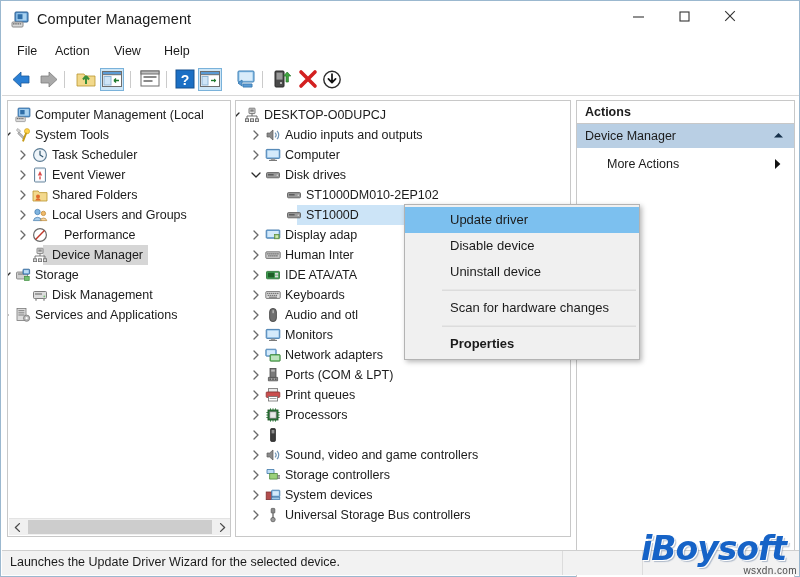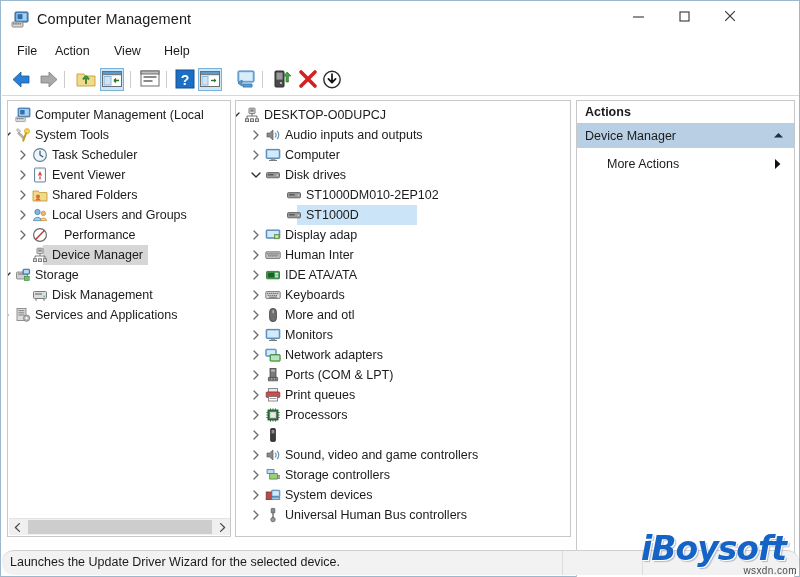--- a/index.html
+++ b/index.html
@@ -130,21 +130,21 @@
     position:relative;height:26px;line-height:26px;
     padding-left:45px;font-size:13px;color:#1b1b1b;white-space:nowrap;
   }
   #ctxmenu .ci.hi{background:#7cc0ef;}
   #ctxmenu .ci.bold{font-weight:bold;}
   #ctxmenu .csep{height:1px;margin:4px 3px 4px 37px;background:#dcdcdc;border-top:1px solid #e6e6e6;}
 
   
   #statusbar{
     position:absolute;left:1px;bottom:1px;width:797px;height:25px;
-    background:#f2f2f2;border-top:1px solid #cfcfcf;box-sizing:border-box;border-radius:12px;
+    background:#f2f2f2;border-top:1px solid #cfcfcf;box-sizing:border-box;
   }
   #statusbar .st-text{
     position:absolute;left:8px;top:4px;font-size:12.5px;color:#1b1b1b;white-space:nowrap;
   }
   #statusbar .st-div{position:absolute;top:0;width:1px;height:24px;background:#dcdcdc;}
 
   
   #watermark{
     position:absolute;left:638px;top:528px;width:160px;height:48px;
     pointer-events:none;
@@ -611,21 +611,21 @@
         <div class="row" style="top:204px;left:0;width:100%">
           <span class="arrow" style="left:14px">
             <svg width="8" height="10" viewBox="0 0 8 10">
               <path d="M2 1 L6 5 L2 9" fill="none" stroke="#6a6a6a" stroke-width="1.3" stroke-linecap="round" stroke-linejoin="round"></path>
             </svg>
           </span>
           <span class="ico" style="left:29px"><svg width="16" height="16" viewBox="0 0 16 16">
               <rect x="4.6" y="1.4" width="6.8" height="13.2" rx="3.4" fill="#6f6f6f" stroke="#3d3d3d" stroke-width=".8"></rect>
               <rect x="7.6" y="3.2" width="1" height="3" fill="#d9d9d9"></rect>
             </svg></span>
-          <span class="lbl" style="left:49px">More and otl</span>
+          <span class="lbl" style="left:49px">Audio and otl</span>
         </div>
         <div class="row" style="top:224px;left:0;width:100%">
           <span class="arrow" style="left:14px">
             <svg width="8" height="10" viewBox="0 0 8 10">
               <path d="M2 1 L6 5 L2 9" fill="none" stroke="#6a6a6a" stroke-width="1.3" stroke-linecap="round" stroke-linejoin="round"></path>
             </svg>
           </span>
           <span class="ico" style="left:29px"><svg width="16" height="16" viewBox="0 0 16 16">
               <rect x="1.2" y="2.4" width="13.6" height="9" rx=".8" fill="#7fb4e0" stroke="#3f77aa" stroke-width=".9"></rect>
               <rect x="2.4" y="3.5" width="11.2" height="6.8" fill="#d4eafb"></rect>
@@ -749,21 +749,21 @@
           <span class="arrow" style="left:14px">
             <svg width="8" height="10" viewBox="0 0 8 10">
               <path d="M2 1 L6 5 L2 9" fill="none" stroke="#6a6a6a" stroke-width="1.3" stroke-linecap="round" stroke-linejoin="round"></path>
             </svg>
           </span>
           <span class="ico" style="left:29px"><svg width="16" height="16" viewBox="0 0 16 16">
               <rect x="6.2" y="1.4" width="3.6" height="4.6" rx=".6" fill="#8a8a8a" stroke="#5d5d5d" stroke-width=".8"></rect>
               <rect x="7.3" y="6" width="1.4" height="5" fill="#6f6f6f"></rect>
               <circle cx="8" cy="12.6" r="2.2" fill="#9a9a9a" stroke="#5d5d5d" stroke-width=".8"></circle>
             </svg></span>
-          <span class="lbl" style="left:49px">Universal Human Bus controllers</span>
+          <span class="lbl" style="left:49px">Universal Storage Bus controllers</span>
         </div>
       </div>
   </div>
 
   <div class="pane" id="pane-right">
     <div id="act-head">Actions</div>
     <div id="act-group">
       <span>Device Manager</span>
       <span class="chev">
         <svg width="11" height="23" viewBox="0 0 11 23">
@@ -774,20 +774,29 @@
     <div id="act-item">
       <span>More Actions</span>
       <span class="chev">
         <svg width="9" height="22" viewBox="0 0 9 22">
             <path d="M2 6 L7.4 11 L2 16 Z" fill="#111"></path>
           </svg>
       </span>
     </div>
   </div>
 
+  <div id="ctxmenu">
+      <div class="ci hi"><span>Update driver</span></div>
+      <div class="ci"><span>Disable device</span></div>
+      <div class="ci"><span>Uninstall device</span></div>
+      <div class="csep"></div>
+      <div class="ci"><span>Scan for hardware changes</span></div>
+      <div class="csep"></div>
+      <div class="ci bold"><span>Properties</span></div>
+    </div>
 
   <div id="statusbar">
     <span class="st-text">Launches the Update Driver Wizard for the selected device.</span>
     <div class="st-div" style="left:560px"></div>
     <div class="st-div" style="left:640px"></div>
   </div>
 
   <div id="watermark">
     <span id="wm-text">iBoysoft</span>
     <span id="wm-sub">wsxdn.com</span>

